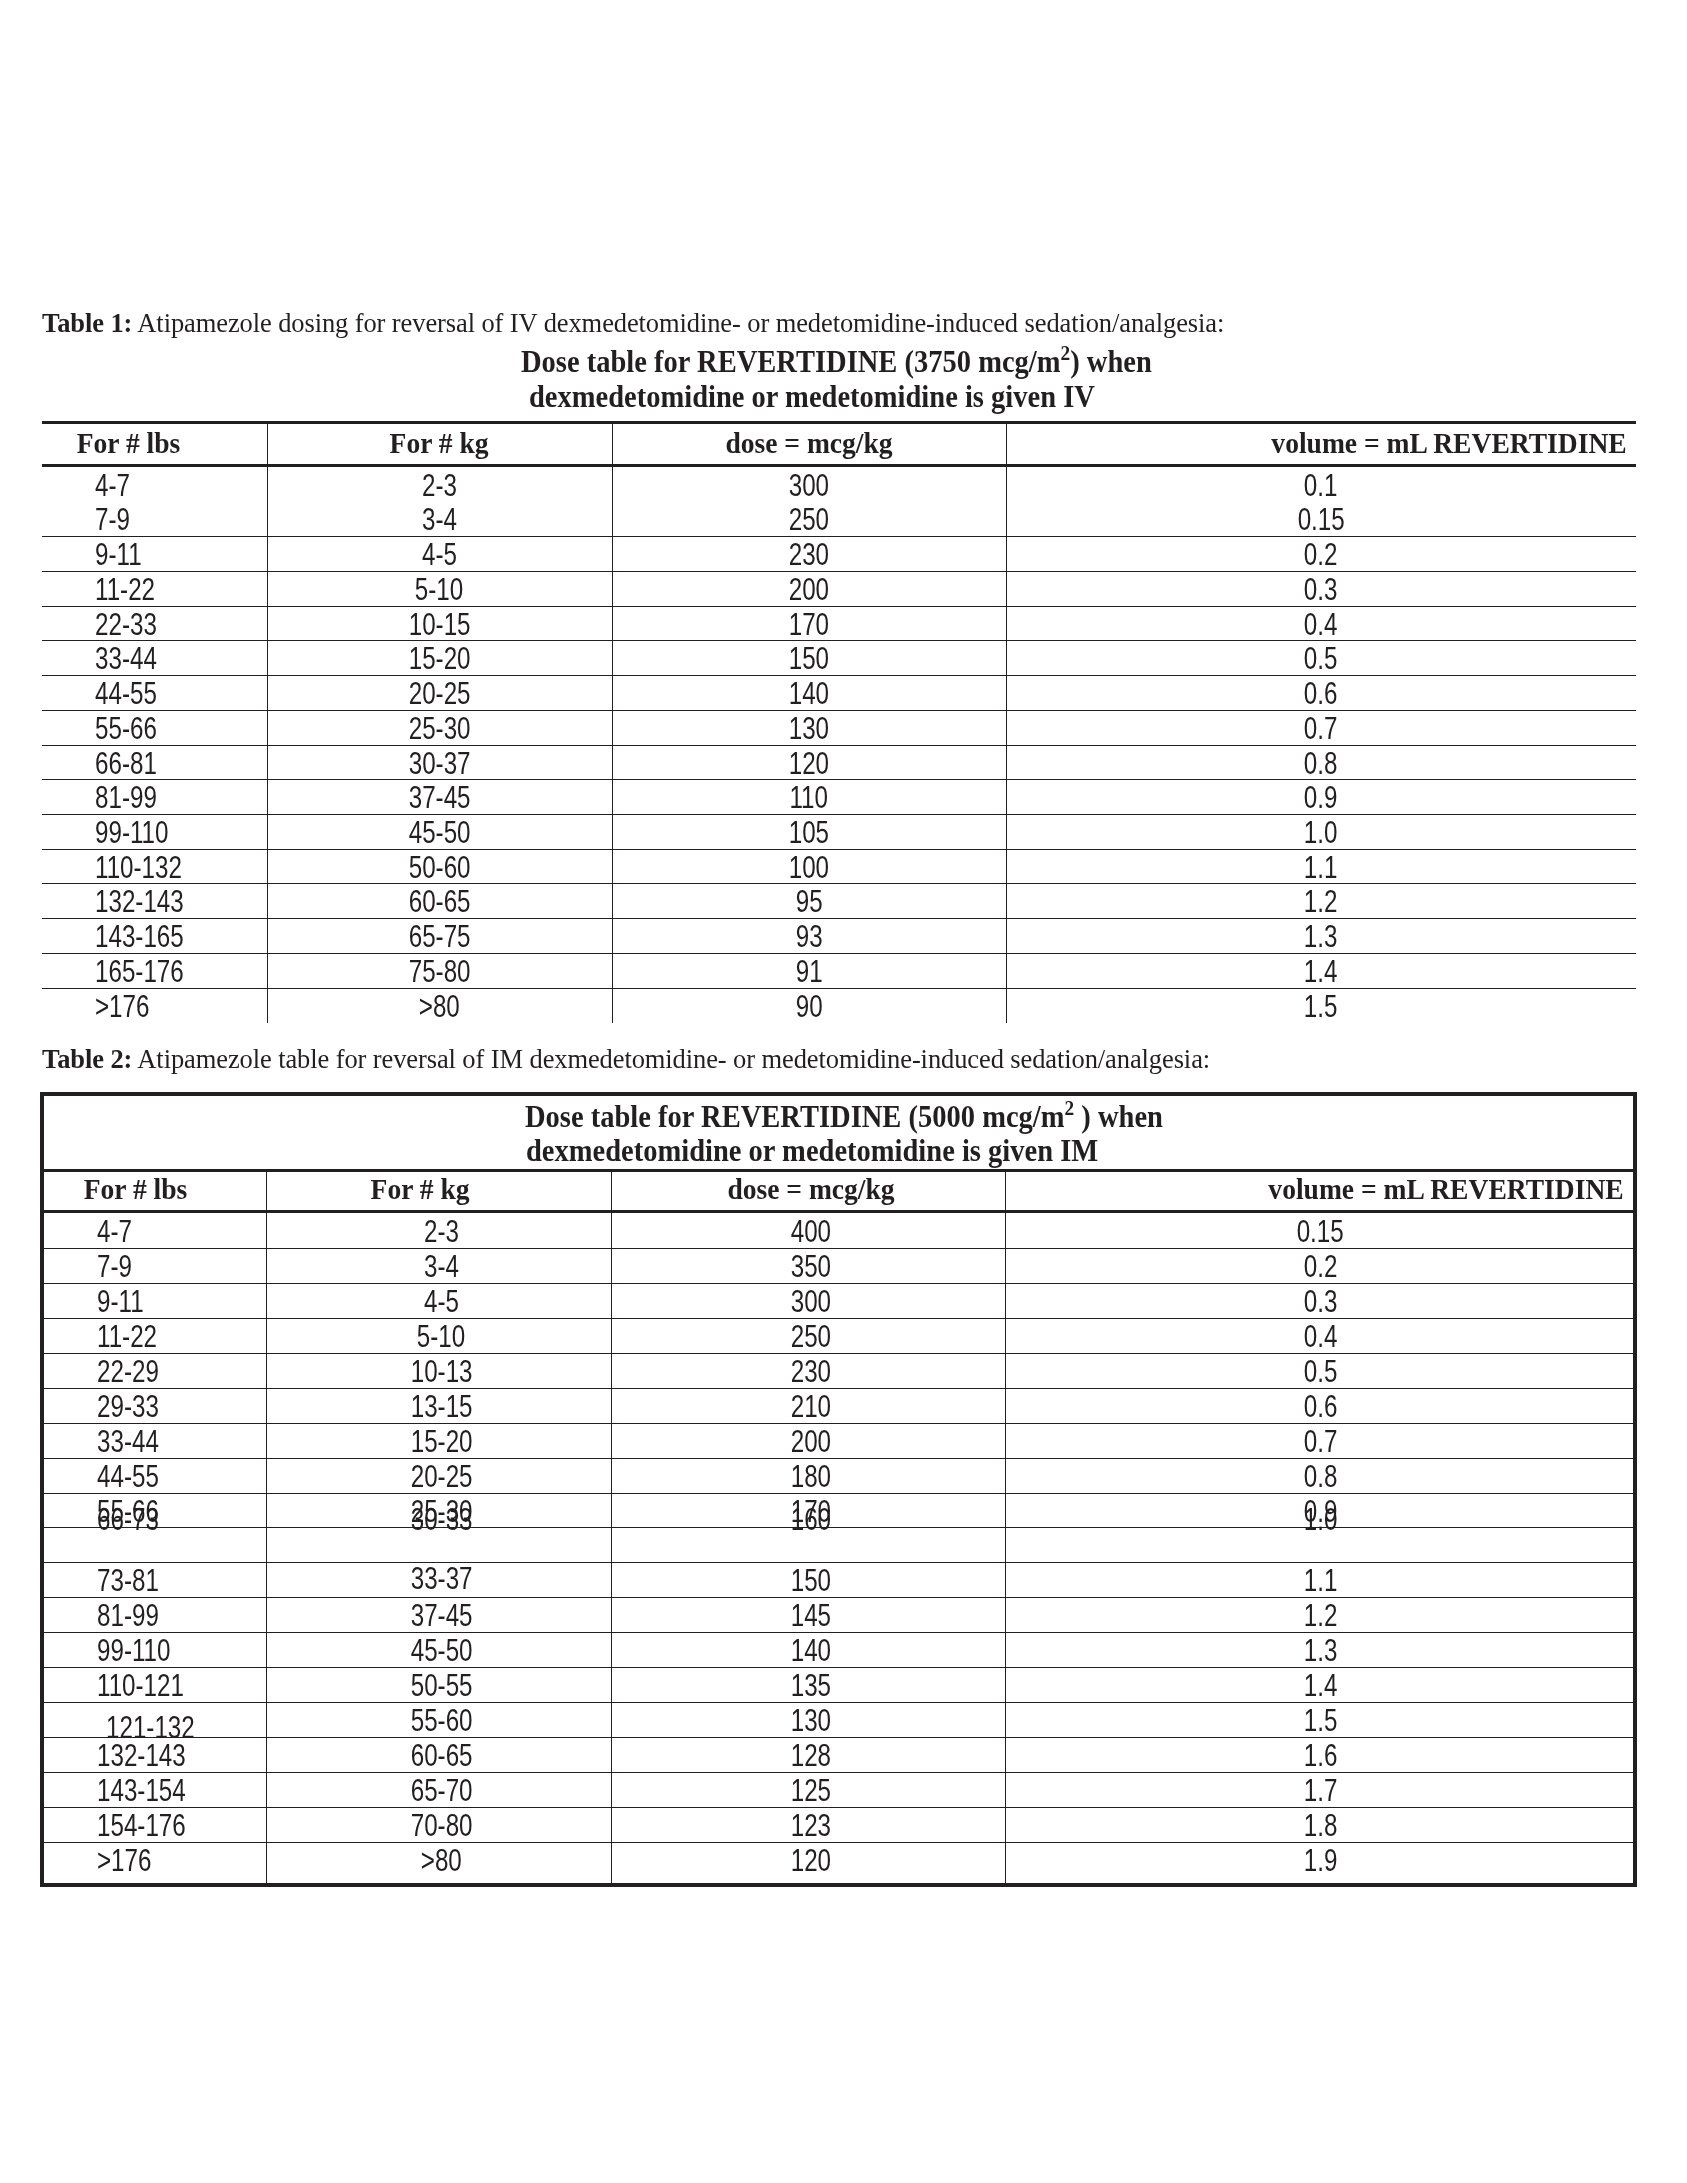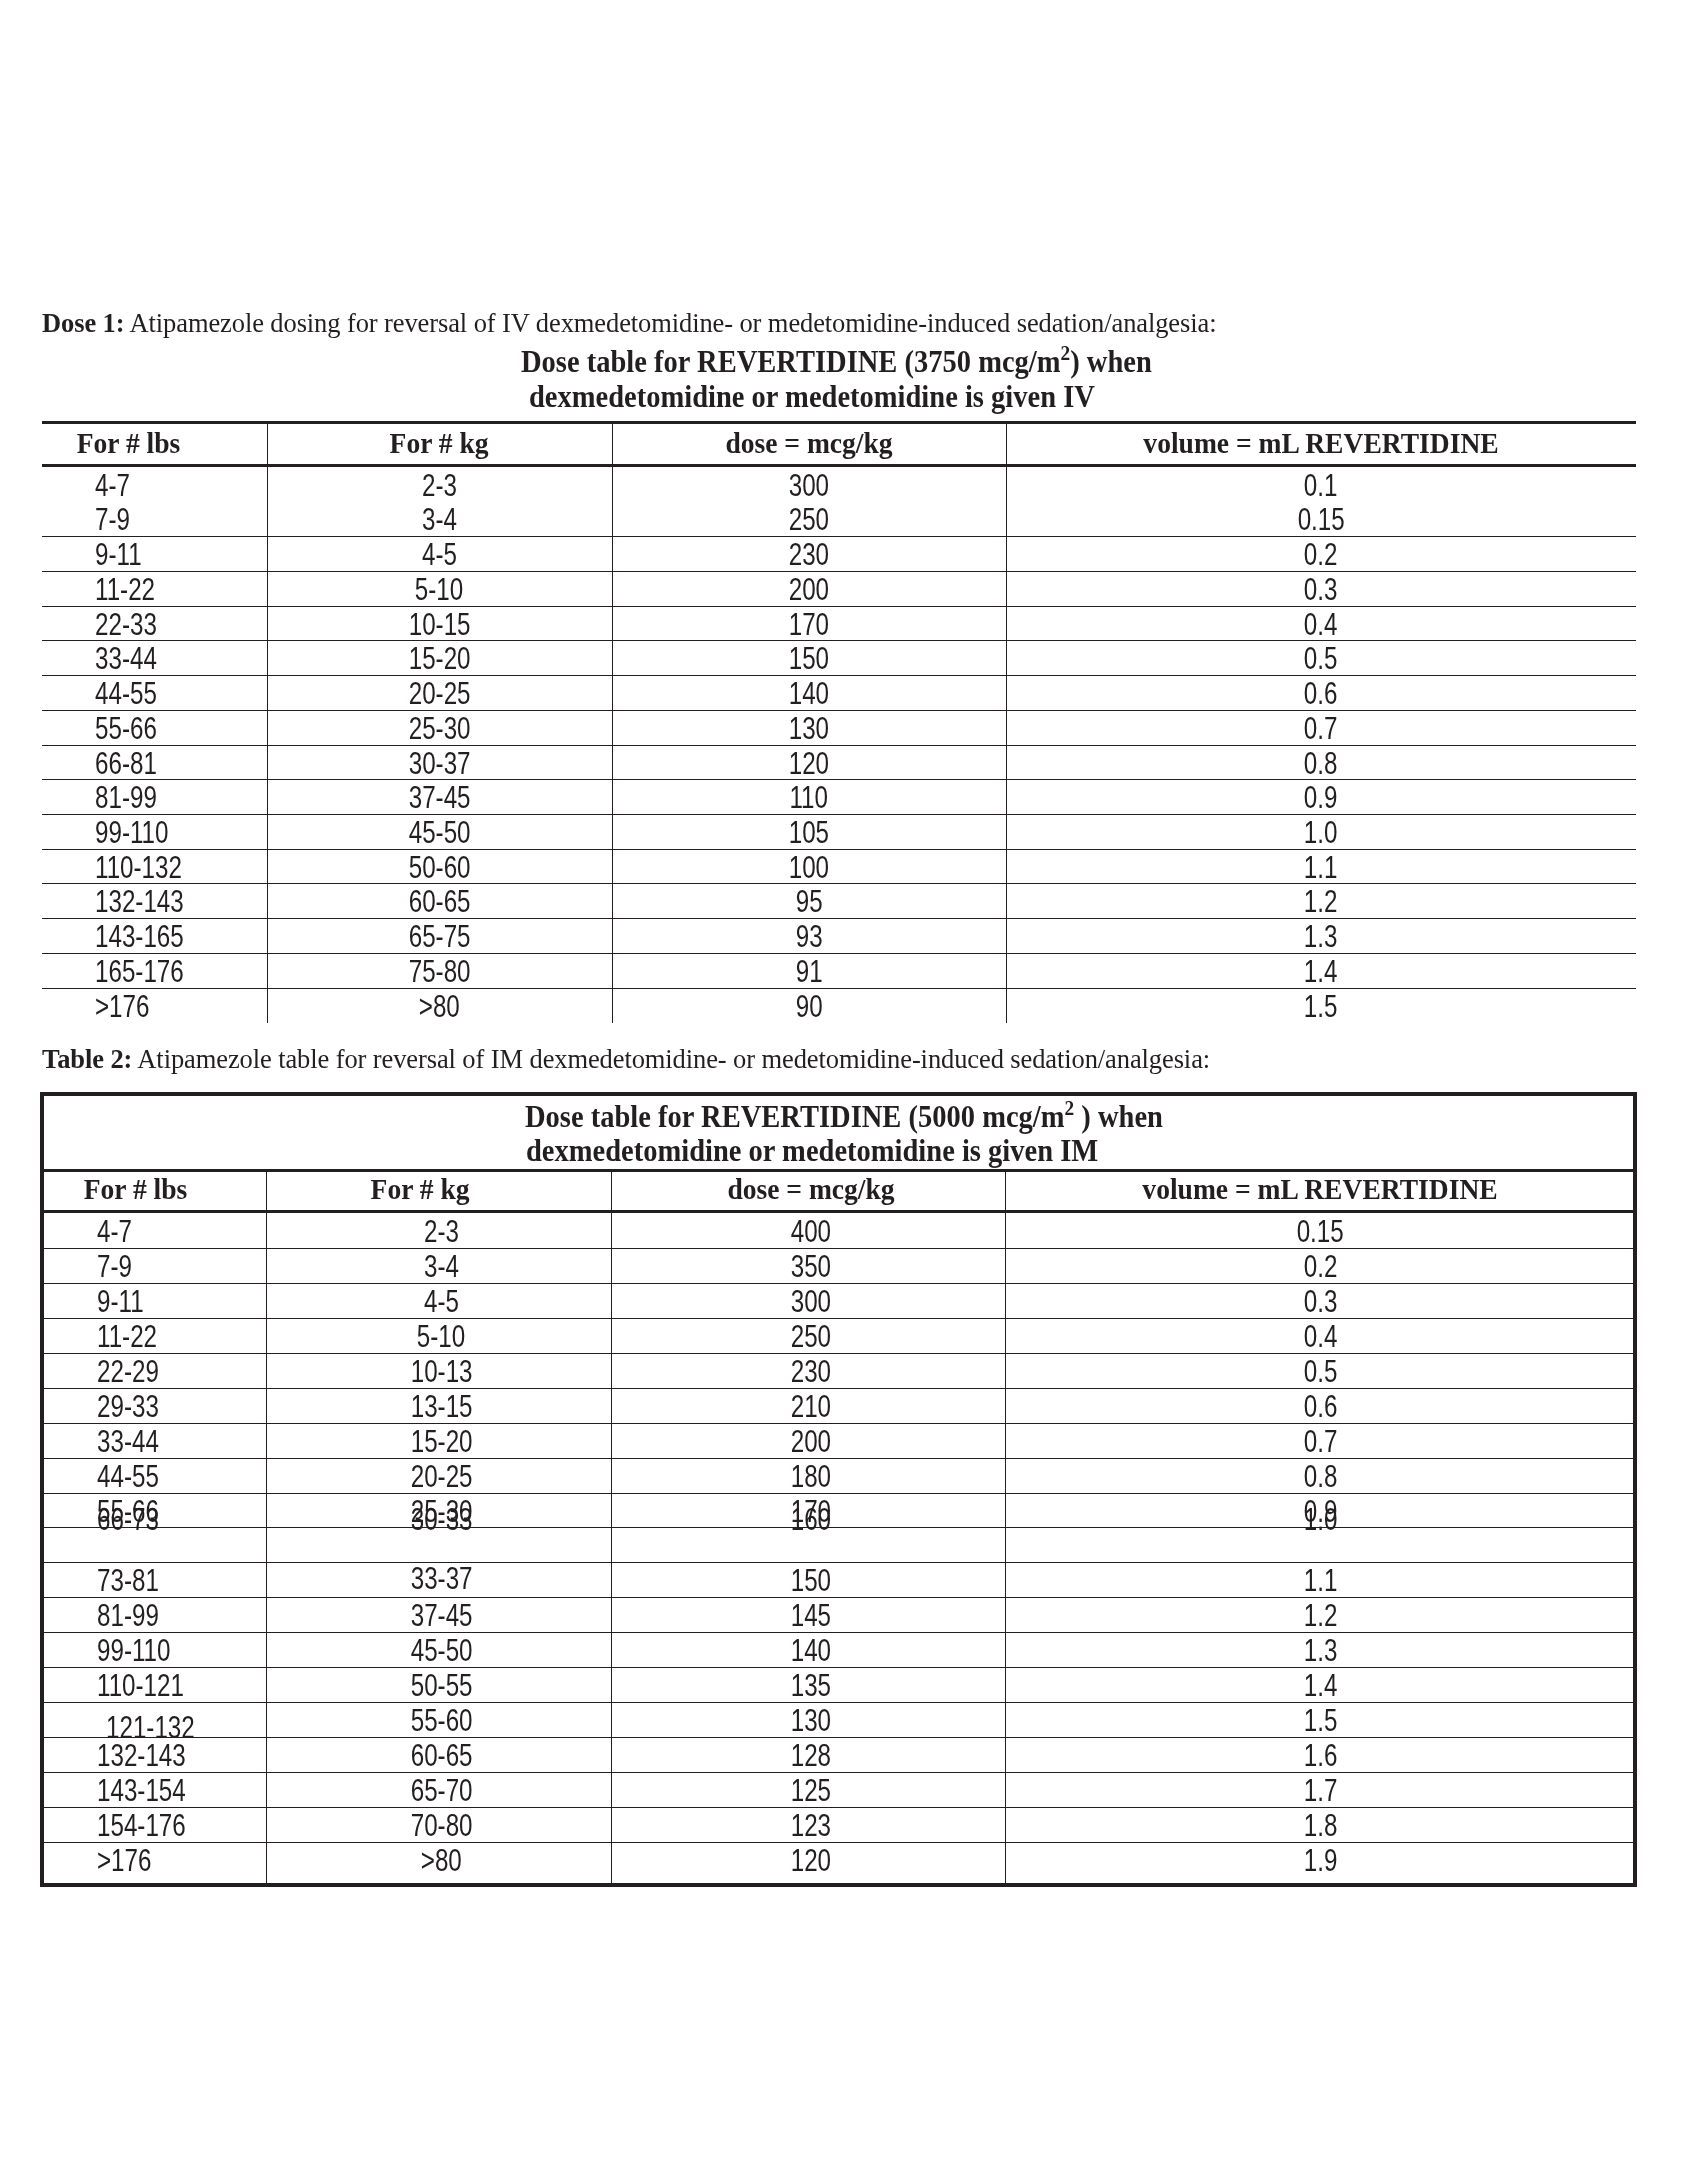--- a/index.html
+++ b/index.html
@@ -31,28 +31,28 @@
     padding-bottom:1.3px;
   }
   .bcell span { display:inline-block; transform:scaleX(0.78); transform-origin:left bottom; }
   .bcell.center { justify-content:center; }
   .bcell.center span { transform-origin:center bottom; }
   .vline { position:absolute; width:1.3px; background:#231f20; }
   .hline { position:absolute; left:0; right:0; background:#231f20; }
   .c1 { left:0; width:225px; }
   .c2 { left:225px; width:345px; }
   .c3 { left:570px; width:394px; }
-  .c4 { left:964px; right:0; }
+  .c4 { left:964px; right:0;justify-content:flex-end; }
   .c1.bcell { padding-left:54px; }
 </style>
 </head>
 <body>
 
 <div class="caption" style="top:308px;">
-  <b>Dose 1:</b><span> Atipamezole dosing for reversal of IV dexmedetomidine- or medetomidine-induced sedation/analgesia:</span>
+  <b>Table 1:</b><span> Atipamezole dosing for reversal of IV dexmedetomidine- or medetomidine-induced sedation/analgesia:</span>
 </div>
 <div class="title" style="left:521px; top:345px;">
   <span>Dose table for REVERTIDINE (3750 mcg/m</span><sup>2</sup><span>) when</span>
 </div>
 <div class="title" style="left:529px; top:380px;">dexmedetomidine or medetomidine is given IV</div>
 
 <div class="tbl" id="t1" style="left:42px; top:421px; width:1594px; height:602px;">
   <div class="hline" style="top:0; height:2.6px;"></div>
   <div class="hrow" style="top:2.6px; height:40px;">
     <div class="cell hcell c1" style="justify-content:flex-start; padding-left:32px;">

